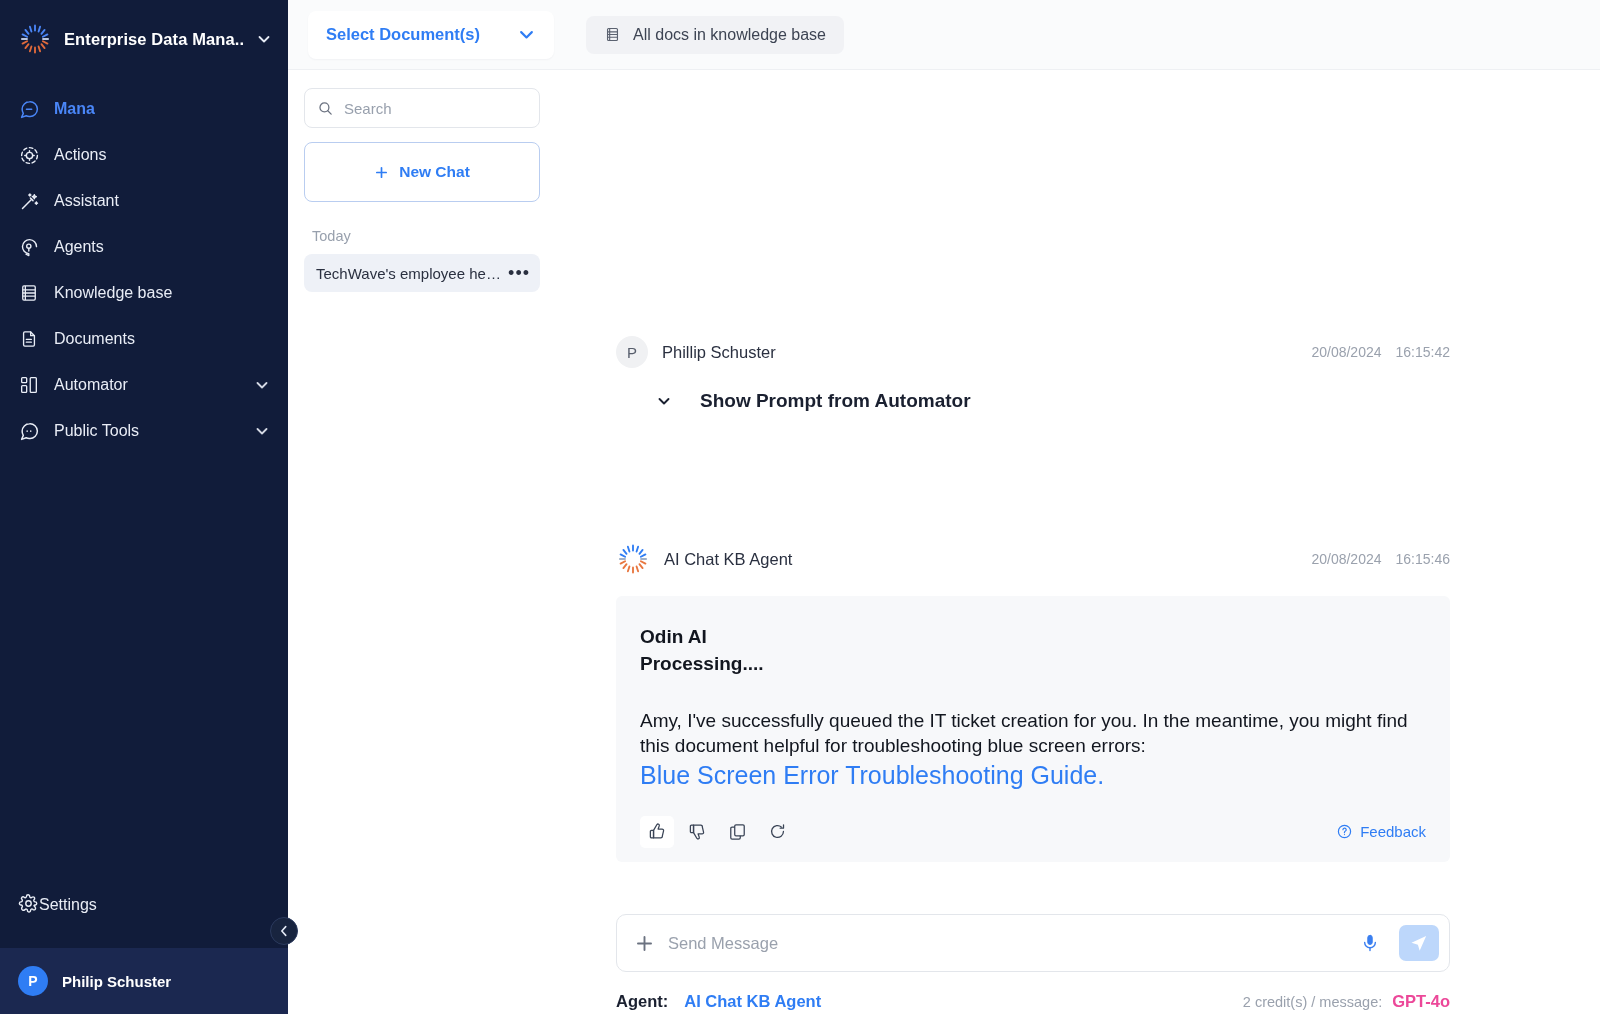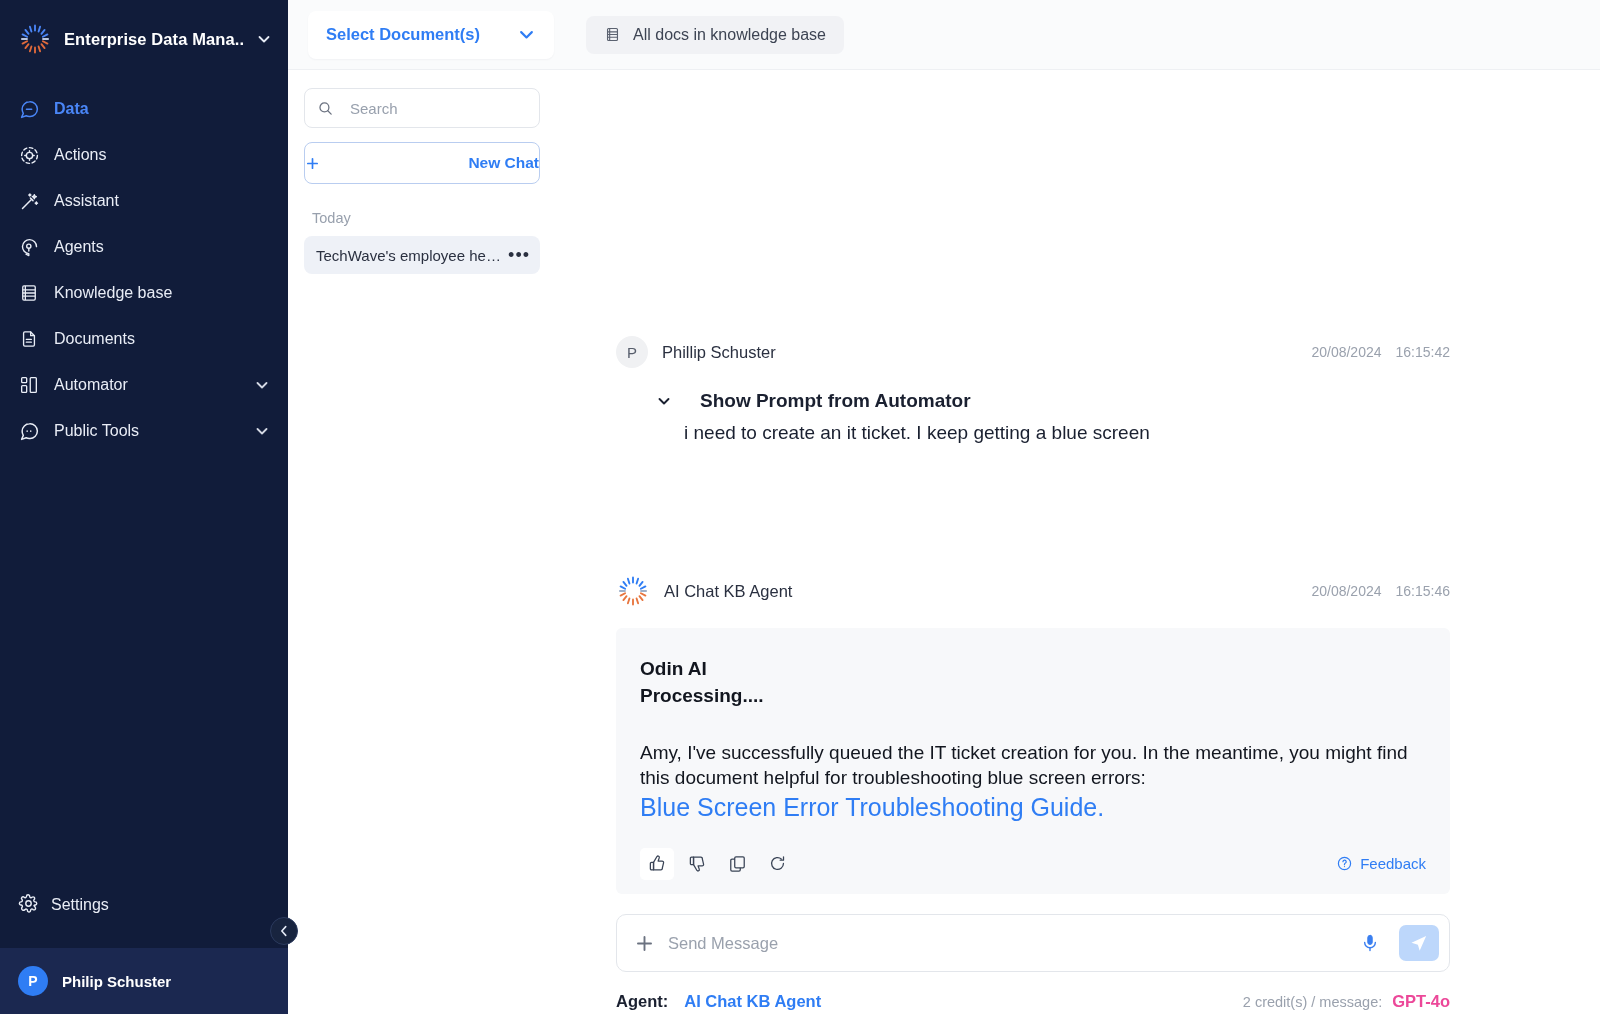--- a/index.html
+++ b/index.html
@@ -29,21 +29,21 @@
     height: 46px; padding: 0 18px; color: #e9edf6;
     font-size: 16px; cursor: pointer;
   }
   .nav-item .nav-ico { width: 22px; height: 22px; flex: none; display: flex; align-items: center; justify-content: center; }
   .nav-item.active { color: #4a86f7; font-weight: 700; }
   .nav-item .nav-chev { margin-left: auto; display: flex; opacity: .9; }
   .nav-label { white-space: nowrap; }
 
   .sidebar-spacer { flex: 1 1 auto; }
   .settings-item {
-    display: flex; align-items: center; gap: 12px;
+    display: flex; align-items: center; gap: 0;
     height: 46px; padding: 0 18px; color: #e9edf6; font-size: 16px; cursor: pointer;
     margin-bottom: 20px;
   }
   .user-row {
     display: flex; align-items: center; gap: 14px;
     height: 66px; padding: 0 18px; background: #1b2850; cursor: pointer;
   }
   .avatar-sm {
     width: 30px; height: 30px; border-radius: 50%; background: #2f7df4;
     color: #fff; font-size: 14px; font-weight: 700;
@@ -81,31 +81,31 @@
     display: flex; align-items: center; gap: 12px; padding: 0 18px; cursor: pointer;
   }
   .kb-chip-label { color: #3d4453; font-size: 16px; }
 
   .body-area { flex: 1 1 auto; display: flex; min-height: 0; }
 
   
   .chatlist { width: 268px; flex: none; padding: 18px 16px 0 16px; }
   .search-box {
     height: 40px; border: 1px solid #e3e6eb; border-radius: 8px;
-    display: flex; align-items: center; gap: 16px; padding: 0 12px; background: #fff;
+    display: flex; align-items: center; gap: 10px; padding: 0 12px; background: #fff;
   }
   .search-box input {
     border: none; outline: none; font-size: 15px; color: #3d4453;
     font-family: "Liberation Sans", sans-serif; background: transparent; width: 100%;
   }
   .search-box input::placeholder { color: #98a0ad; }
 
   .new-chat {
-    margin-top: 14px; height: 42px; border: 1px solid #b9cdf0; border-radius: 8px;
-    display: flex; align-items: center; justify-content: space-between; gap: 10px;
+    margin-top: 14px; height: 60px; border: 1px solid #b9cdf0; border-radius: 8px;
+    display: flex; align-items: center; justify-content: center; gap: 10px;
     color: #2f7df4; font-size: 15.5px; font-weight: 700; cursor: pointer; background: #fff;
   }
 
   .today-label { margin: 26px 0 10px 8px; color: #98a0ad; font-size: 14.5px; }
   .chat-item {
     height: 38px; background: #eef1f7; border-radius: 8px;
     display: flex; align-items: center; padding: 0 10px 0 12px; cursor: pointer;
   }
   .chat-item-title {
     font-size: 15px; color: #2a3040; white-space: nowrap; overflow: hidden;
@@ -225,21 +225,21 @@
 
     <nav class="nav">
 
       <div class="nav-item active">
         <span class="nav-ico">
           <svg width="21" height="21" viewBox="0 0 24 24" fill="none" stroke="currentColor" stroke-width="1.7" stroke-linecap="round" stroke-linejoin="round">
               <path d="M21 11.5a8.4 8.4 0 0 1-9 8.4 9.5 9.5 0 0 1-3.8-.7L3 21l1.9-4.6A8.2 8.2 0 0 1 3.6 11.5 8.4 8.4 0 0 1 12 3.2a8.4 8.4 0 0 1 9 8.3z"></path>
               <path d="M8.5 11.8h6"></path>
             </svg>
         </span>
-        <span class="nav-label">Data</span>
+        <span class="nav-label">Mana</span>
       </div>
 
       <div class="nav-item">
         <span class="nav-ico">
           <svg width="21" height="21" viewBox="0 0 24 24" fill="none" stroke="currentColor" stroke-width="1.6" stroke-linecap="round">
               <circle cx="12" cy="12" r="9" stroke-dasharray="4 3"></circle>
               <circle cx="12" cy="12" r="3.6"></circle>
               <path d="M12 6.6v1.8M12 15.6v1.8M6.6 12h1.8M15.6 12h1.8"></path>
             </svg>
         </span>
@@ -420,21 +420,20 @@
 
             <div class="prompt-block">
               <div class="prompt-toggle">
                 <span style="display:flex;color:#1a2030">
                   <svg width="16" height="16" viewBox="0 0 16 16" fill="none" stroke="currentColor" stroke-width="1.9" stroke-linecap="round" stroke-linejoin="round">
                       <path d="M3.5 6 L8 10.5 L12.5 6"></path>
                     </svg>
                 </span>
                 <span class="prompt-title">Show Prompt from Automator</span>
               </div>
-              <div class="prompt-text">i need to create an it ticket. I keep getting a blue screen</div>
             </div>
           </div>
 
           <div>
             <div class="agent-head">
               <span class="agent-logo">
                 <svg viewBox="0 0 40 40" width="34" height="34">
                   <g stroke-linecap="round">
                     <g stroke="#2f7df4" stroke-width="2.2">
                       <line x1="20" y1="4" x2="20" y2="10"></line>

